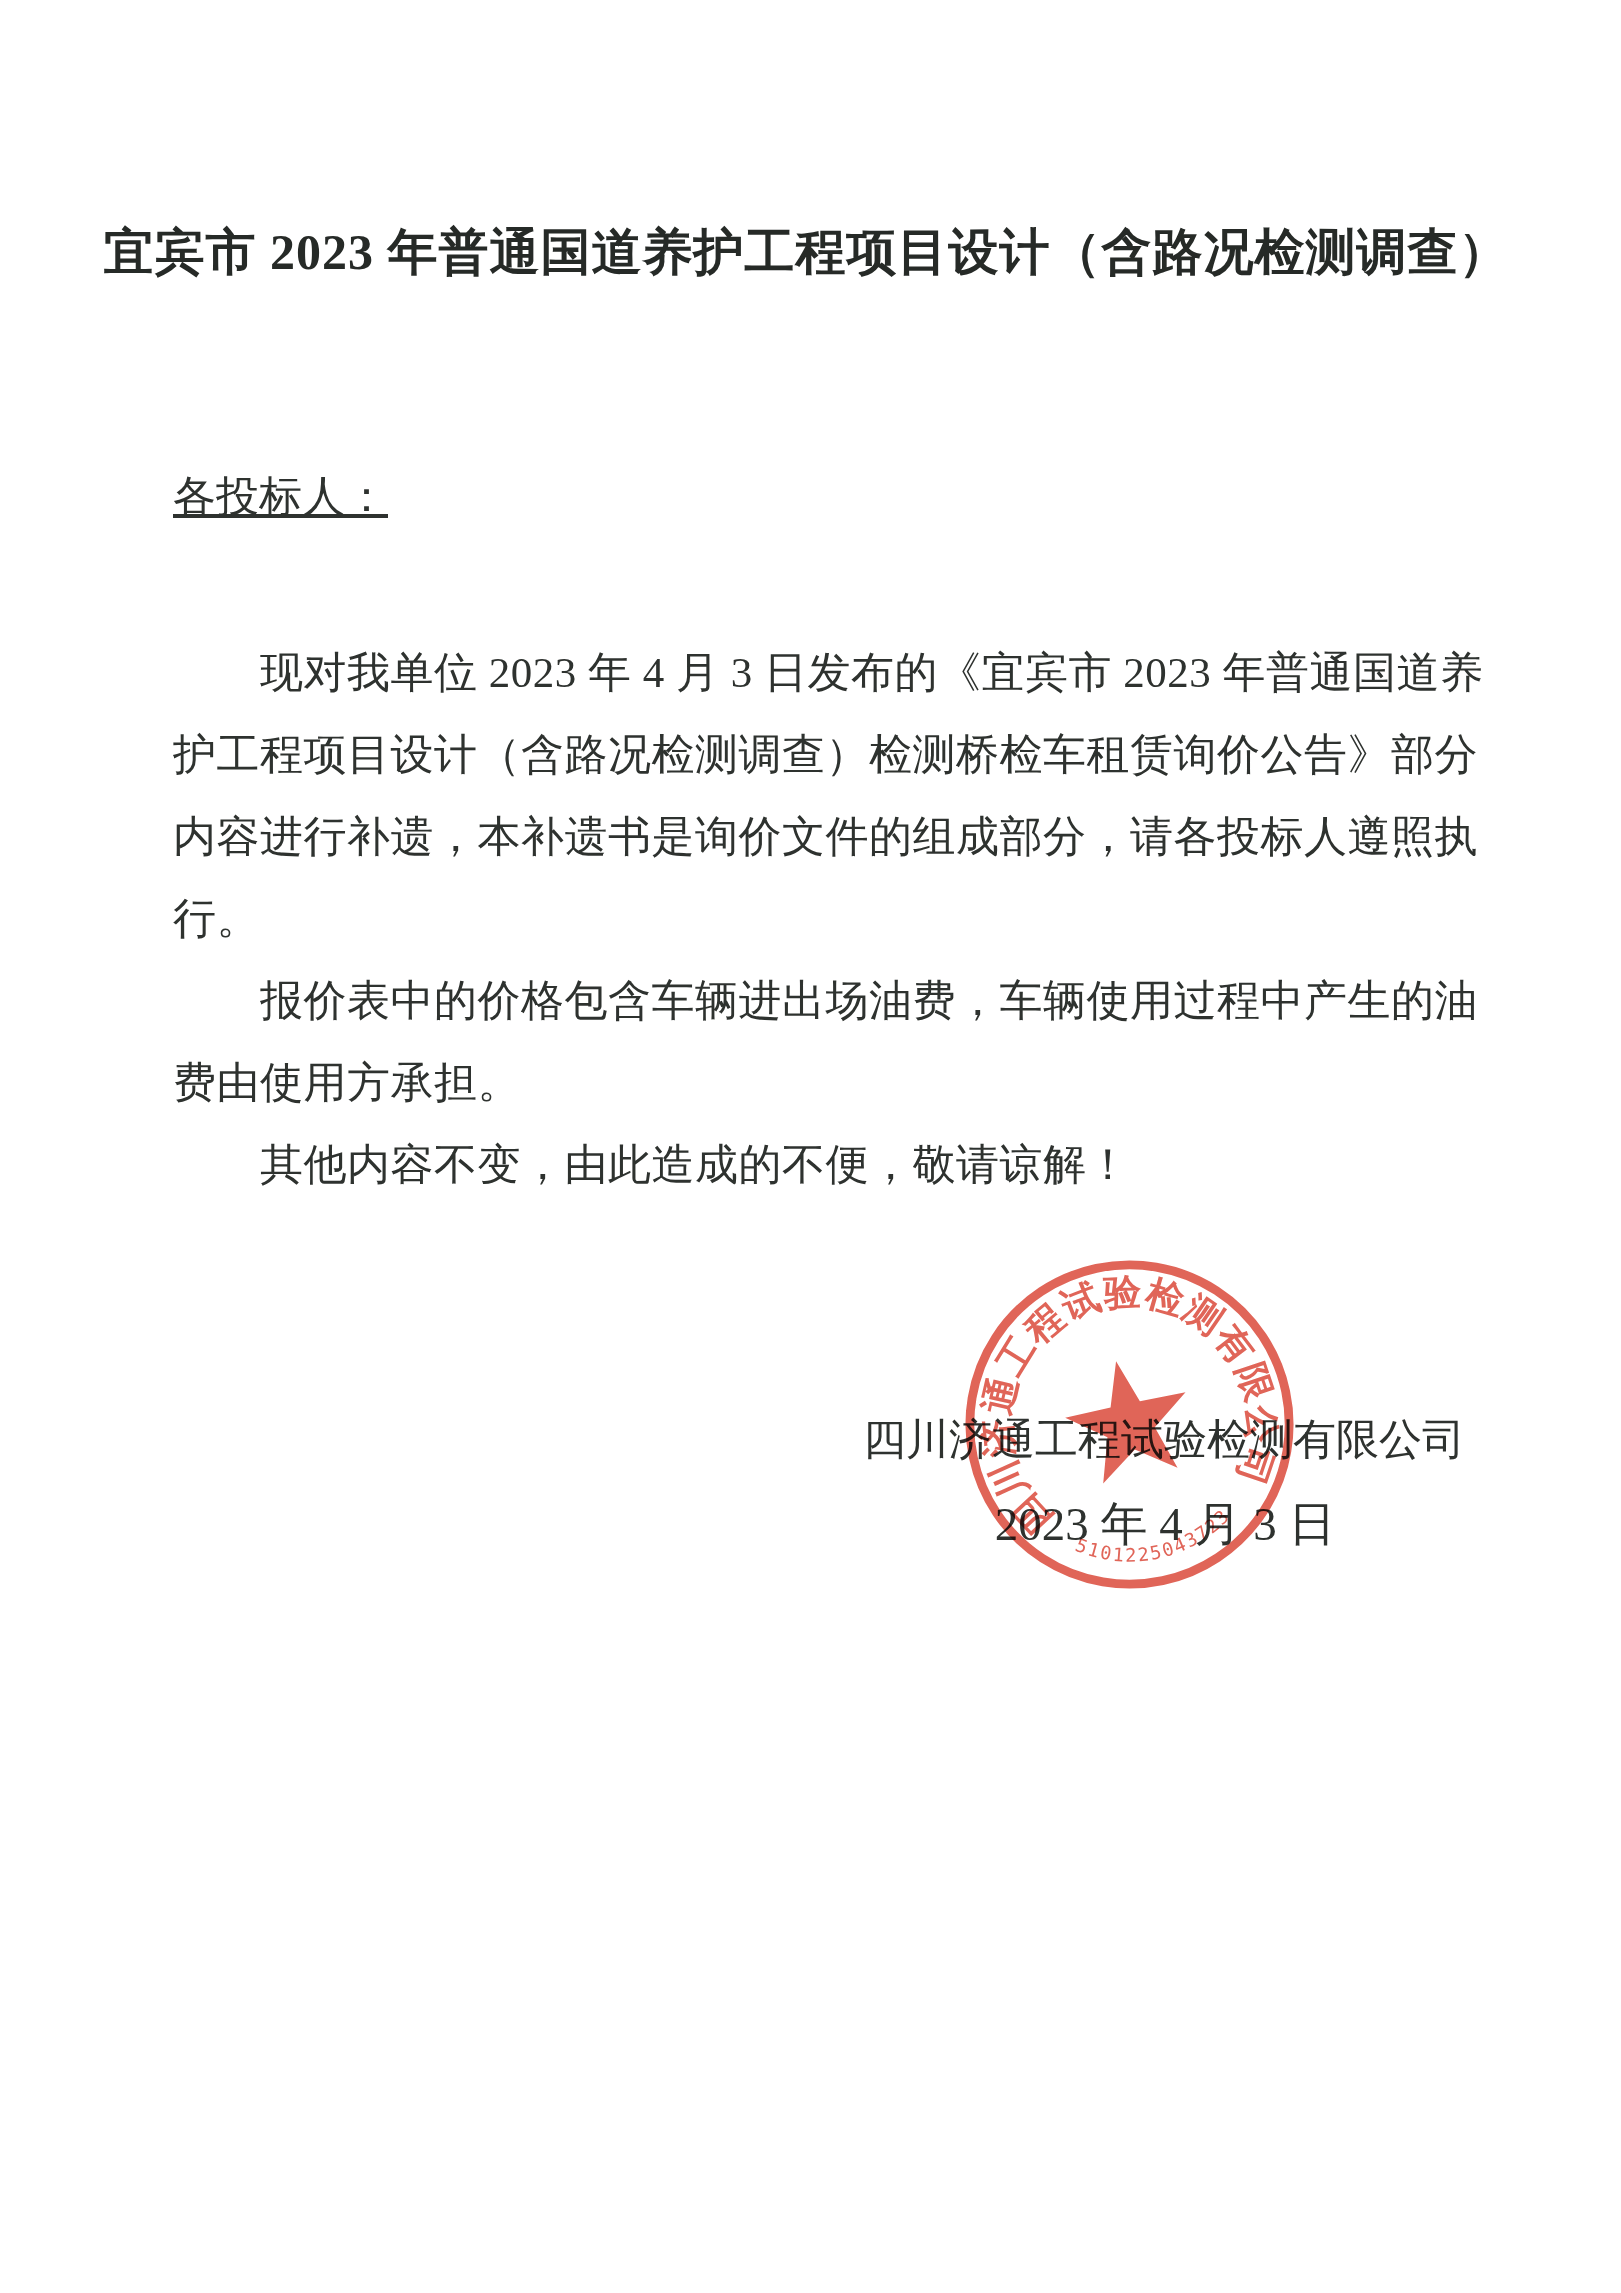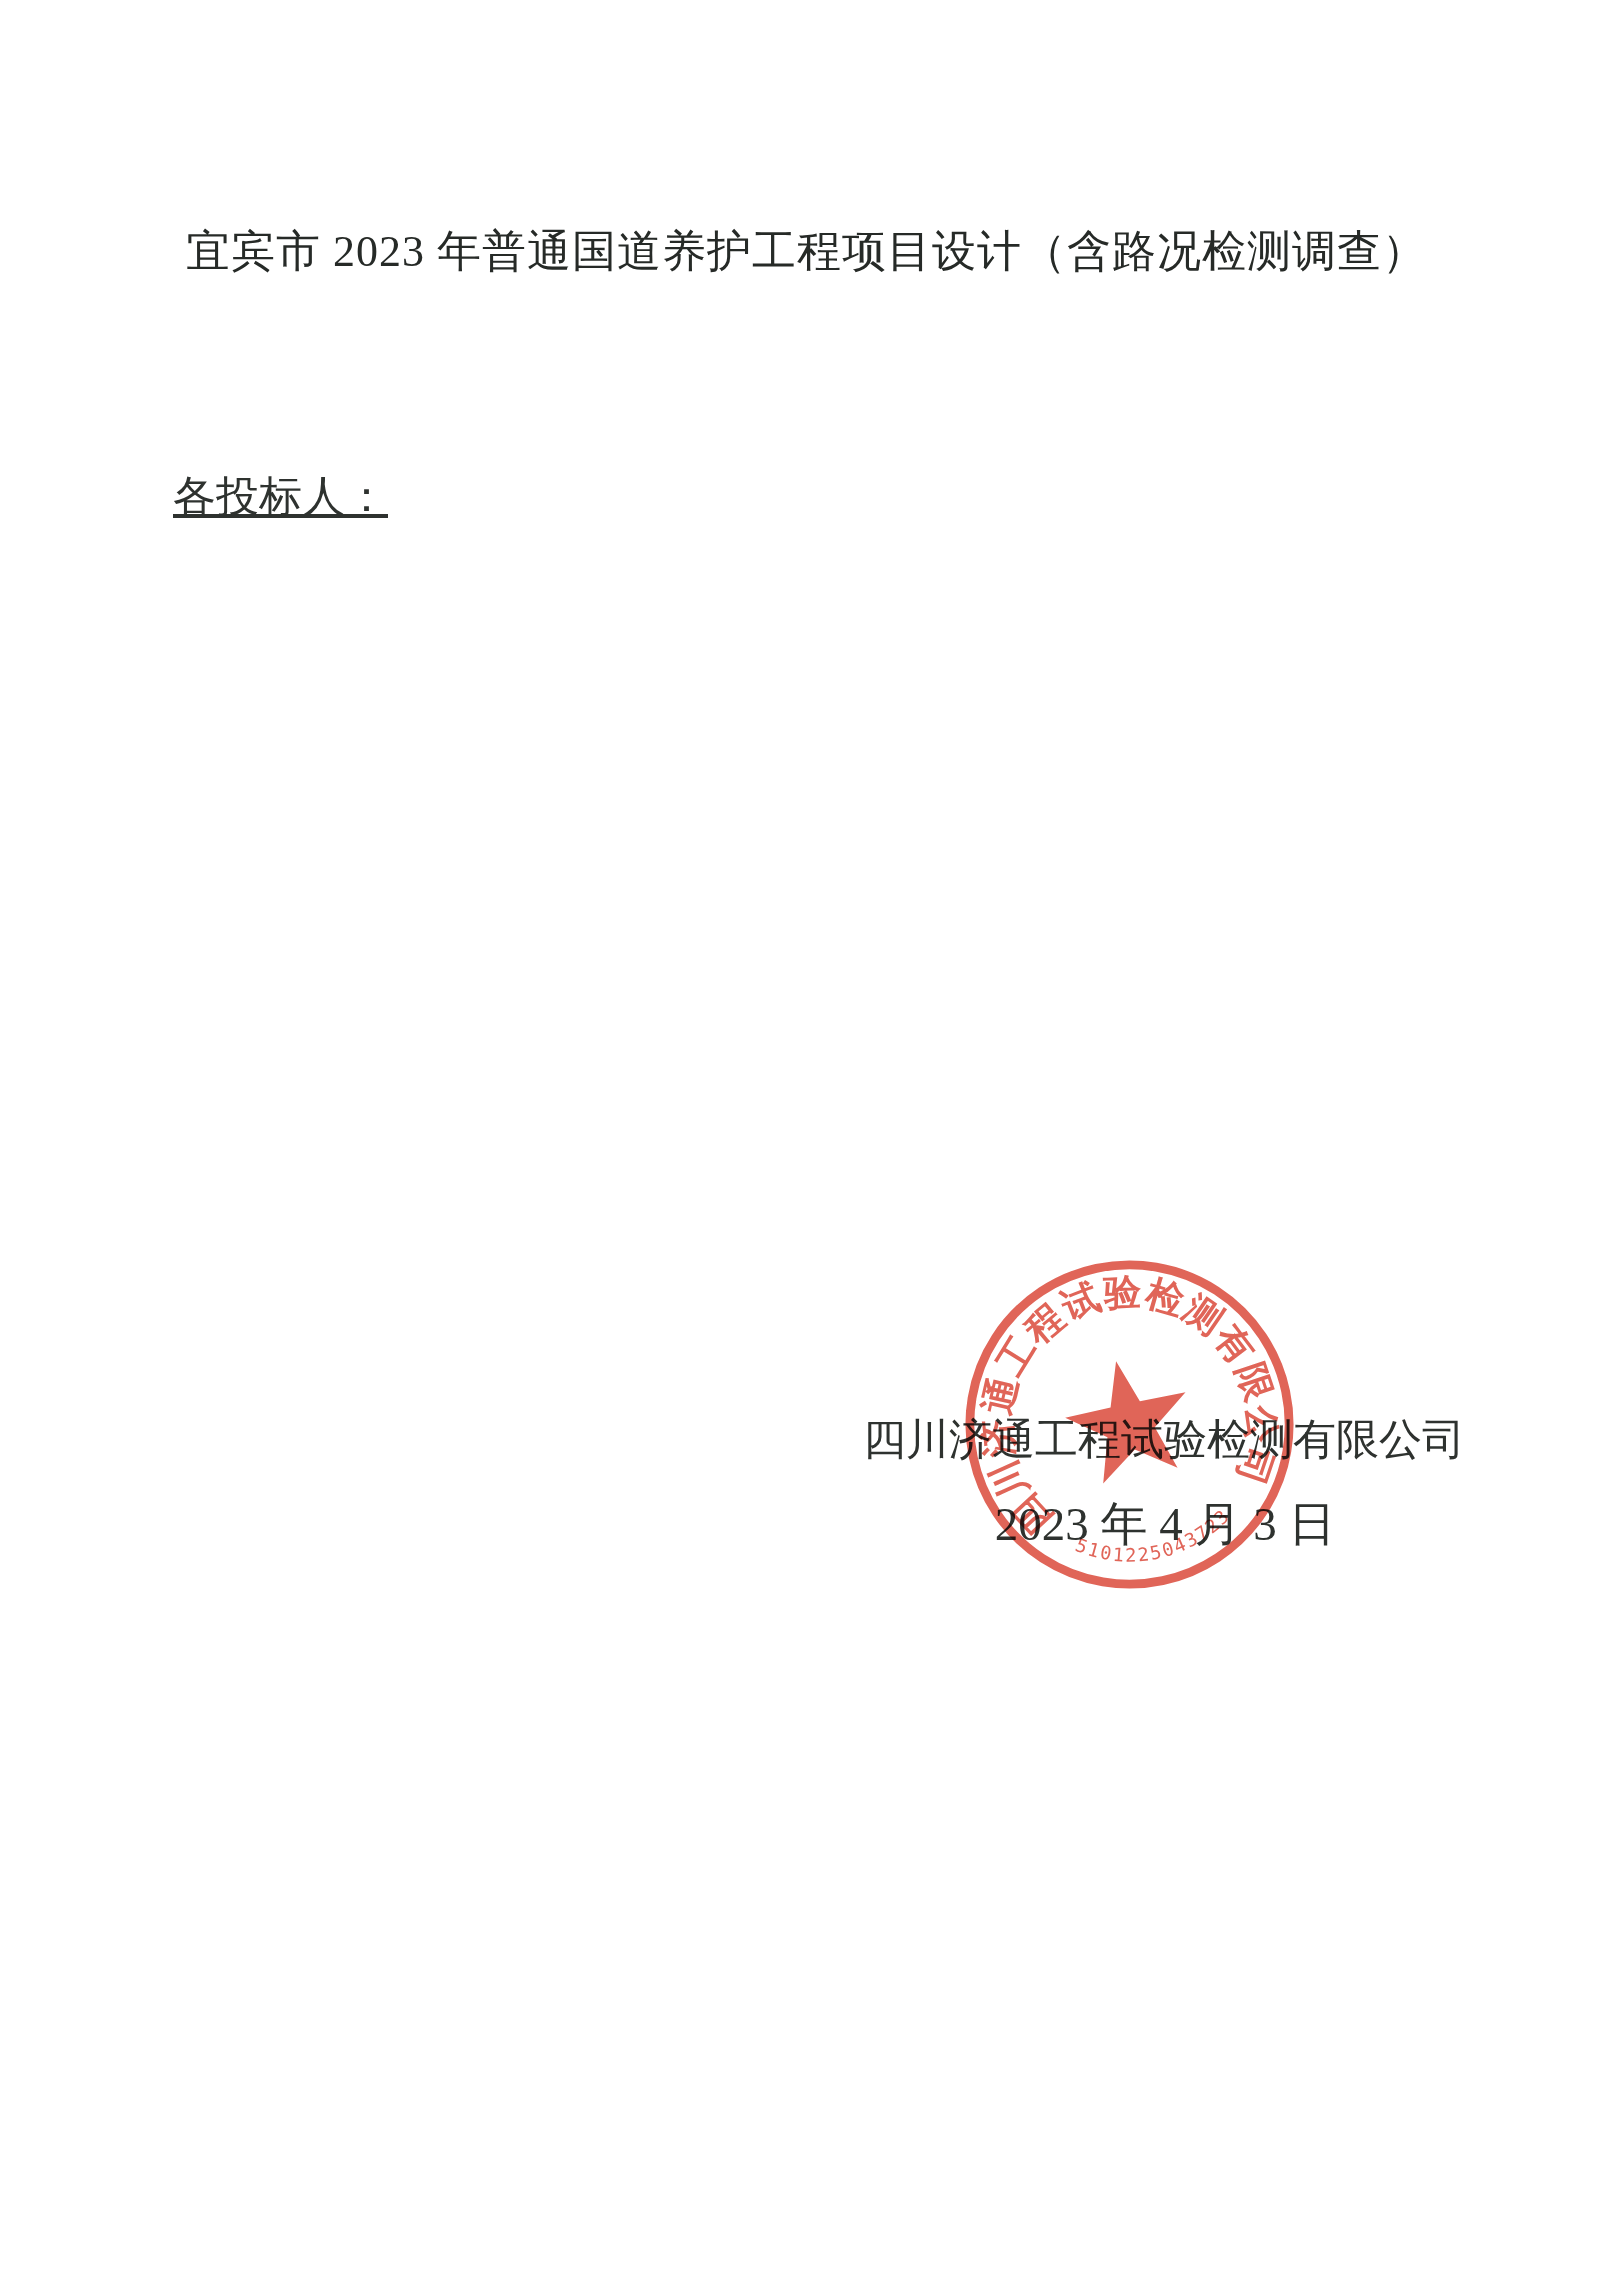--- a/index.html
+++ b/index.html
@@ -15,22 +15,22 @@
     font-family: "Liberation Serif", "DejaVu Serif", serif;
     color: #2e322f;
     overflow: hidden;
   }
   .doc-title {
     position: absolute;
     top: 211px;
     left: 0;
     right: 8px;
     text-align: center;
-    font-size: 44px;
-    font-weight: normal;
+    font-size: 50px;
+    font-weight: bold;
     color: #262a27;
     line-height: 82px;
     letter-spacing: 1px;
   }
   .salutation {
     position: absolute;
     top: 456px;
     left: 173px;
     font-size: 43px;
     line-height: 82px;
@@ -95,20 +95,29 @@
 <body>
 
 <div class="page">
 
   <div class="doc-title">
     <div>宜宾市 2023 年普通国道养护工程项目设计（含路况检测调查）</div>
   </div>
 
   <div class="salutation">各投标人：</div>
 
+  <div class="doc-body">
+    <div class="line indent">现对我单位 2023 年 4 月 3 日发布的《宜宾市 2023 年普通国道养</div>
+    <div class="line">护工程项目设计（含路况检测调查）检测桥检车租赁询价公告》部分</div>
+    <div class="line">内容进行补遗，本补遗书是询价文件的组成部分，请各投标人遵照执</div>
+    <div class="line">行。</div>
+    <div class="line indent">报价表中的价格包含车辆进出场油费，车辆使用过程中产生的油</div>
+    <div class="line">费由使用方承担。</div>
+    <div class="line indent">其他内容不变，由此造成的不便，敬请谅解！</div>
+  </div>
 
   <div class="signature">
     <div class="company">四川济通工程试验检测有限公司</div>
     <div class="date">2023 年 4 月 3 日</div>
   </div>
 
   <svg class="seal" viewBox="0 0 340 340" xmlns="http://www.w3.org/2000/svg">
     <defs>
       <path id="arcCompany" d="M 76.5 248.4 A 122 122 0 1 1 263.5 248.4" fill="none"></path>
       <path id="arcSerial" d="M 80 277.2 A 140 140 0 0 0 260 277.2" fill="none"></path>

